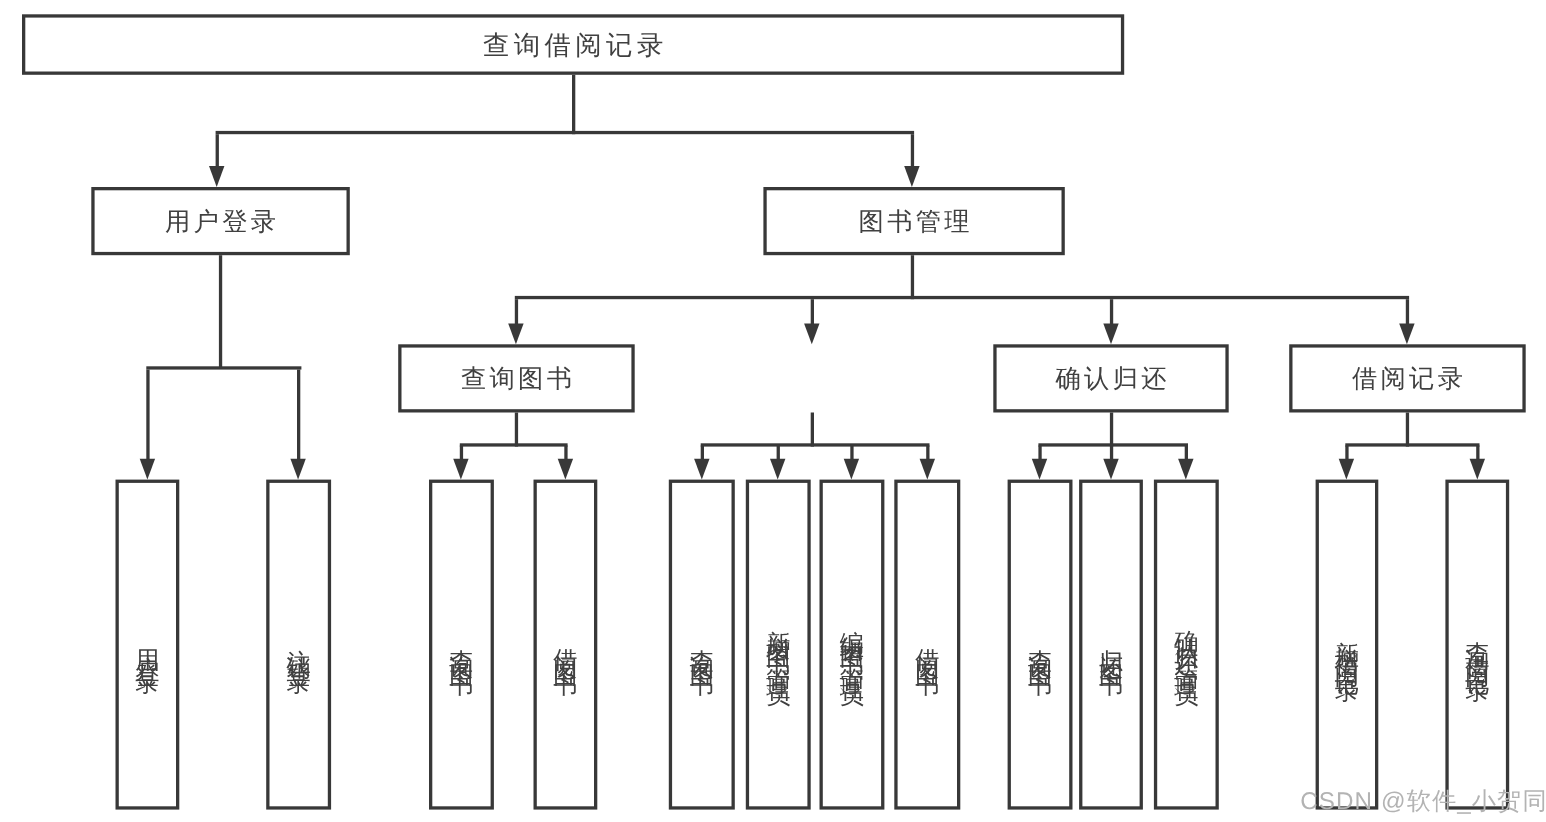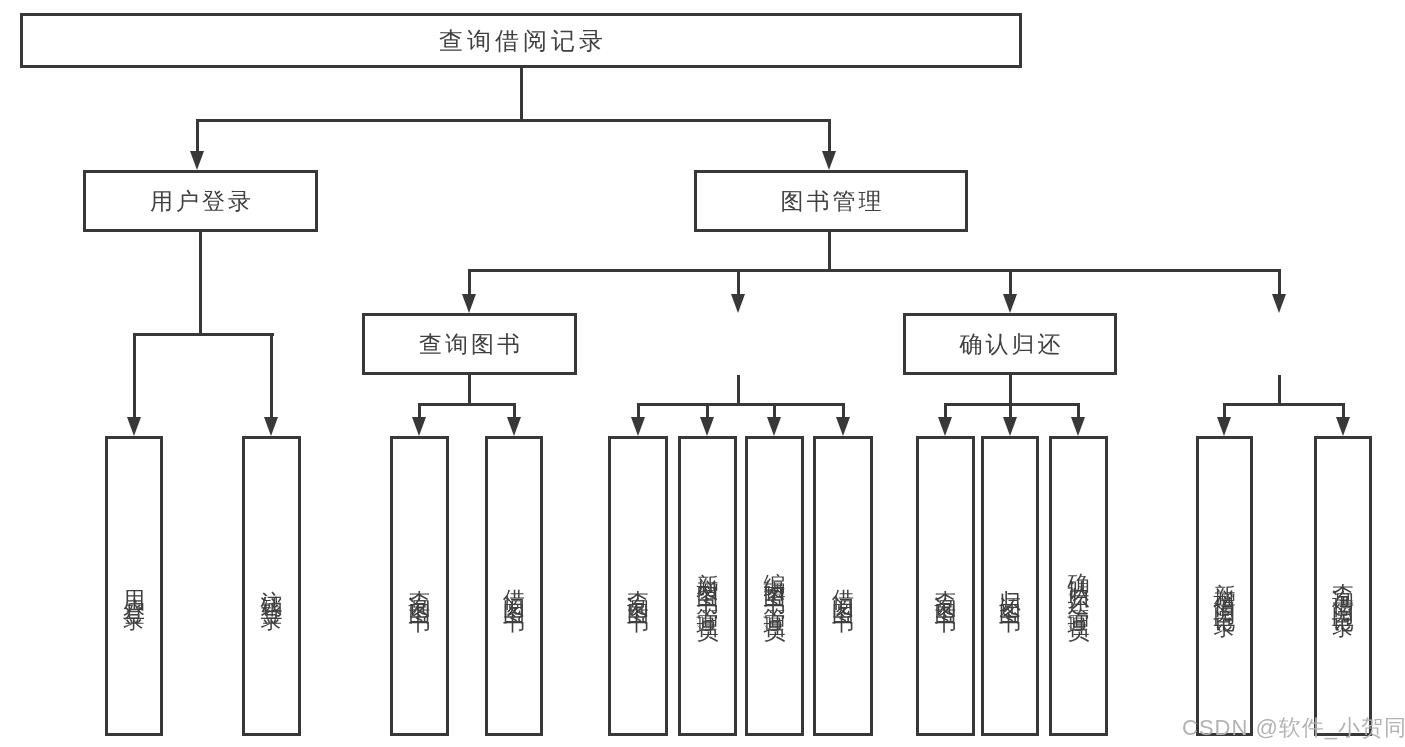--- a/index.html
+++ b/index.html
@@ -50,20 +50,23 @@
   </div>
   <div class="box" style="left:694px;top:170px;width:274px;height:62px">
     <span class="hlabel">图书管理</span>
   </div>
 
   <div class="box" style="left:362px;top:313px;width:215px;height:62px">
     <span class="hlabel">查询图书</span>
   </div>
   <div class="box" style="left:903px;top:313px;width:214px;height:62px">
     <span class="hlabel">确认归还</span>
+  </div>
+  <div class="box" style="left:1172px;top:313px;width:215px;height:62px">
+    <span class="hlabel">借阅记录</span>
   </div>
 
   <div class="box" style="left:105px;top:436px;width:58px;height:300px">
     <span class="vlabel">用户登录</span>
   </div>
   <div class="box" style="left:242px;top:436px;width:59px;height:300px">
     <span class="vlabel">注销登录</span>
   </div>
 
   <div class="box" style="left:390px;top:436px;width:59px;height:300px">

